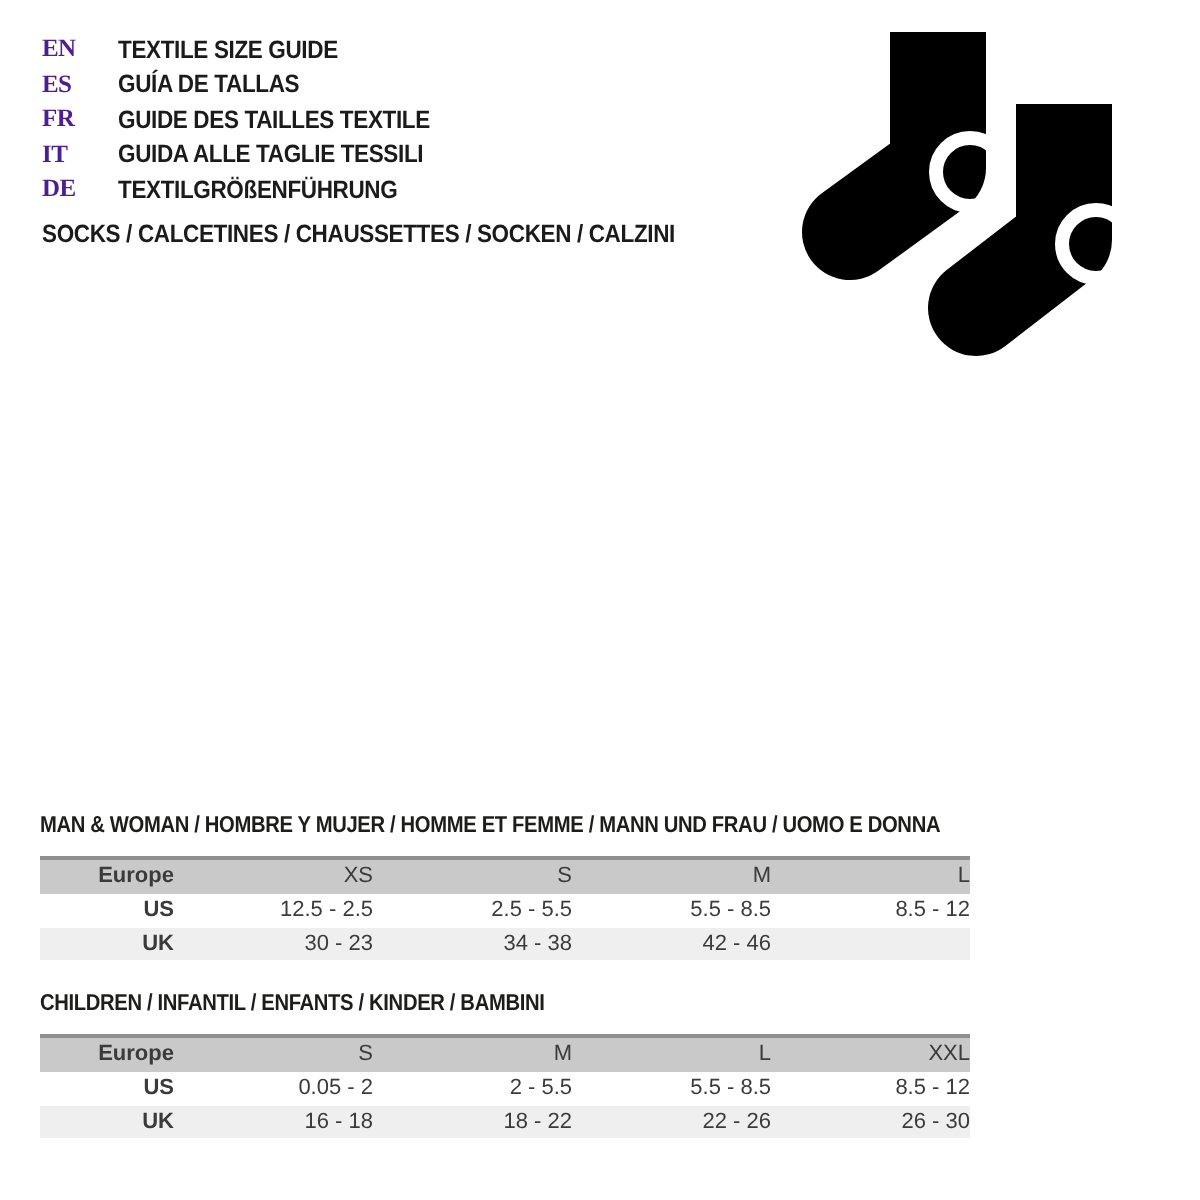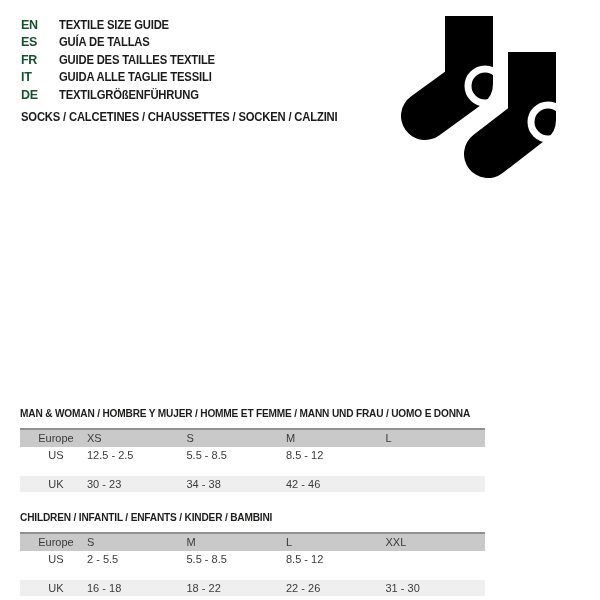--- a/index.html
+++ b/index.html
@@ -3,54 +3,55 @@
 <meta charset="utf-8">
 <style>
   * { margin:0; padding:0; box-sizing:border-box; }
   html,body { width:600px; height:600px; background:#ffffff; overflow:hidden; }
   body { position:relative; font-family:"Liberation Sans", sans-serif; }
 
   
   .lang-list { position:absolute; left:21px; top:16px; }
   .lang-row { display:flex; height:17.5px; align-items:center; }
   .lang-code {
-    width:38px; font-size:12.5px; font-weight:bold; color:#14532d;
+    width:38px; font-size:12.5px; font-weight:bold; color:#4c1d95;
     letter-spacing:-0.3px;
+    font-family:Liberation Serif, serif;
   }
   .lang-label {
     font-size:12.5px; font-weight:bold; color:#1b1b1b; white-space:nowrap;
     transform:scaleX(0.9); transform-origin:0 50%; letter-spacing:-0.2px;
   }
 
   .category-heading {
     position:absolute; left:21px; top:110px;
     font-size:12.5px; font-weight:bold; color:#1b1b1b; white-space:nowrap;
     transform:scaleX(0.9); transform-origin:0 0; letter-spacing:-0.2px;
   }
 
   
   .icon-wrap { position:absolute; left:392px; top:12px; width:168px; height:176px; }
   .icon-wrap svg { width:100%; height:100%; display:block; }
 
   
   .size-section { position:absolute; left:20px; width:465px; }
   .section-man-woman { top:407px; }
-  .section-children { top:511px; }
+  .section-children { top:496px; }
 
   .table-title {
     font-size:11.5px; font-weight:bold; color:#1d1d1b; white-space:nowrap;
     transform:scaleX(0.88); transform-origin:0 0; letter-spacing:-0.2px;
     margin-bottom:9px;
   }
   .size-table { width:465px; border-top:2px solid #8f8f8f; font-size:11px; color:#3b3b3b; }
   .t-row { display:flex; height:17px; line-height:17px; }
   .t-row.header { background:#c9c9c9; }
-  .t-row.row-alt { background:#efefef; height:16px; line-height:16px;margin-top:12px; }
-  .cell-label { width:67px; padding-left:5px; text-align:center; }
-  .cell-val { width:99.5px; text-align:left; }
+  .t-row.row-alt { background:#efefef; height:16px; line-height:16px; }
+  .cell-label { width:67px; padding-left:5px; text-align:right;font-weight:bold; }
+  .cell-val { width:99.5px; text-align:right; }
 </style>
 </head>
 <body>
 
 <div class="lang-list">
   <div class="lang-row">
     <span class="lang-code">EN</span>
     <span class="lang-label">TEXTILE SIZE GUIDE</span>
   </div>
   <div class="lang-row">
@@ -101,20 +102,21 @@
     <div class="t-row header">
       <span class="cell-label">Europe</span>
       <span class="cell-val">XS</span>
       <span class="cell-val">S</span>
       <span class="cell-val">M</span>
       <span class="cell-val">L</span>
     </div>
     <div class="t-row">
       <span class="cell-label">US</span>
       <span class="cell-val">12.5 - 2.5</span>
+      <span class="cell-val">2.5 - 5.5</span>
       <span class="cell-val">5.5 - 8.5</span>
       <span class="cell-val">8.5 - 12</span>
     </div>
     <div class="t-row row-alt">
       <span class="cell-label">UK</span>
       <span class="cell-val">30 - 23</span>
       <span class="cell-val">34 - 38</span>
       <span class="cell-val">42 - 46</span>
     </div>
   </div>
@@ -125,25 +127,26 @@
   <div class="size-table">
     <div class="t-row header">
       <span class="cell-label">Europe</span>
       <span class="cell-val">S</span>
       <span class="cell-val">M</span>
       <span class="cell-val">L</span>
       <span class="cell-val">XXL</span>
     </div>
     <div class="t-row">
       <span class="cell-label">US</span>
+      <span class="cell-val">0.05 - 2</span>
       <span class="cell-val">2 - 5.5</span>
       <span class="cell-val">5.5 - 8.5</span>
       <span class="cell-val">8.5 - 12</span>
     </div>
     <div class="t-row row-alt">
       <span class="cell-label">UK</span>
       <span class="cell-val">16 - 18</span>
       <span class="cell-val">18 - 22</span>
       <span class="cell-val">22 - 26</span>
-      <span class="cell-val">31 - 30</span>
+      <span class="cell-val">26 - 30</span>
     </div>
   </div>
 </div>
 
 </body></html>

